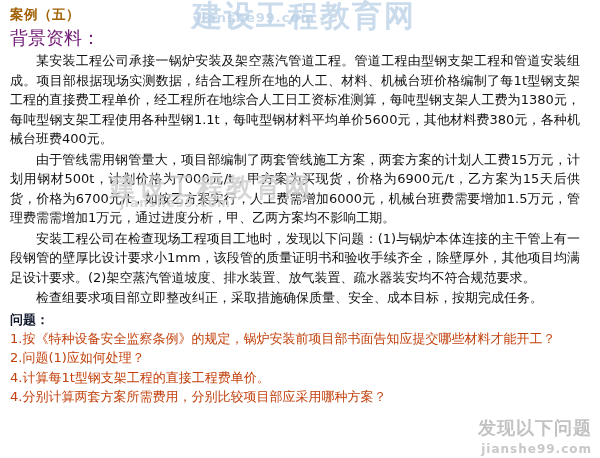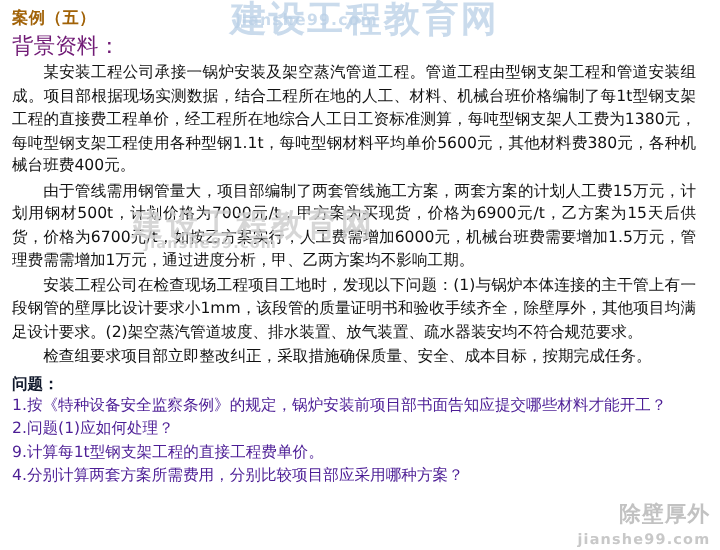--- a/index.html
+++ b/index.html
@@ -52,21 +52,21 @@
   }
   ol.questions {
     list-style: none;
     margin: 0;
     padding: 0;
   }
   ol.questions li {
     font-size: 13px;
     line-height: 19.5px;
     margin: 0;
-    color: #4c1d95;
+    color: #c2410c;
     text-align: justify;
   }
   
   .wm {
     position: absolute;
     pointer-events: none;
     user-select: none;
     font-weight: bold;
     white-space: nowrap;
   }
@@ -119,33 +119,33 @@
 </style>
 </head>
 <body>
 
 <div class="page">
 
   <div class="wm wm-blue wm1">建设工程教育网</div>
   <div class="wm wm-blue wm2">jianshe99.com</div>
   <div class="wm wm-gray wm3">建设工程教育网</div>
   <div class="wm wm-gray wm4">jianshe99.com</div>
-  <div class="wm wm5">除壁厚外</div>
+  <div class="wm wm5">发现以下问题</div>
   <div class="wm wm6">jianshe99.com</div>
 
   <h1 class="title">案例（五）</h1>
   <div class="subtitle">背景资料：</div>
 
   <p class="para">某安装工程公司承接一锅炉安装及架空蒸汽管道工程。管道工程由型钢支架工程和管道安装组成。项目部根据现场实测数据，结合工程所在地的人工、材料、机械台班价格编制了每1t型钢支架工程的直接费工程单价，经工程所在地综合人工日工资标准测算，每吨型钢支架人工费为1380元，每吨型钢支架工程使用各种型钢1.1t，每吨型钢材料平均单价5600元，其他材料费380元，各种机械台班费400元。</p>
   <p class="para">由于管线需用钢管量大，项目部编制了两套管线施工方案，两套方案的计划人工费15万元，计划用钢材500t，计划价格为7000元/t，甲方案为买现货，价格为6900元/t，乙方案为15天后供货，价格为6700元/t，如按乙方案实行，人工费需增加6000元，机械台班费需要增加1.5万元，管理费需需增加1万元，通过进度分析，甲、乙两方案均不影响工期。</p>
   <p class="para">安装工程公司在检查现场工程项目工地时，发现以下问题：(1)与锅炉本体连接的主干管上有一段钢管的壁厚比设计要求小1mm，该段管的质量证明书和验收手续齐全，除壁厚外，其他项目均满足设计要求。(2)架空蒸汽管道坡度、排水装置、放气装置、疏水器装安均不符合规范要求。</p>
   <p class="para">检查组要求项目部立即整改纠正，采取措施确保质量、安全、成本目标，按期完成任务。</p>
 
   <div class="q-header">问题：</div>
 
   <ol class="questions">
     <li>1.按《特种设备安全监察条例》的规定，锅炉安装前项目部书面告知应提交哪些材料才能开工？</li>
     <li>2.问题(1)应如何处理？</li>
-    <li>9.计算每1t型钢支架工程的直接工程费单价。</li>
+    <li>4.计算每1t型钢支架工程的直接工程费单价。</li>
     <li>4.分别计算两套方案所需费用，分别比较项目部应采用哪种方案？</li>
   </ol>
 
 </div>
 
 </body></html>

